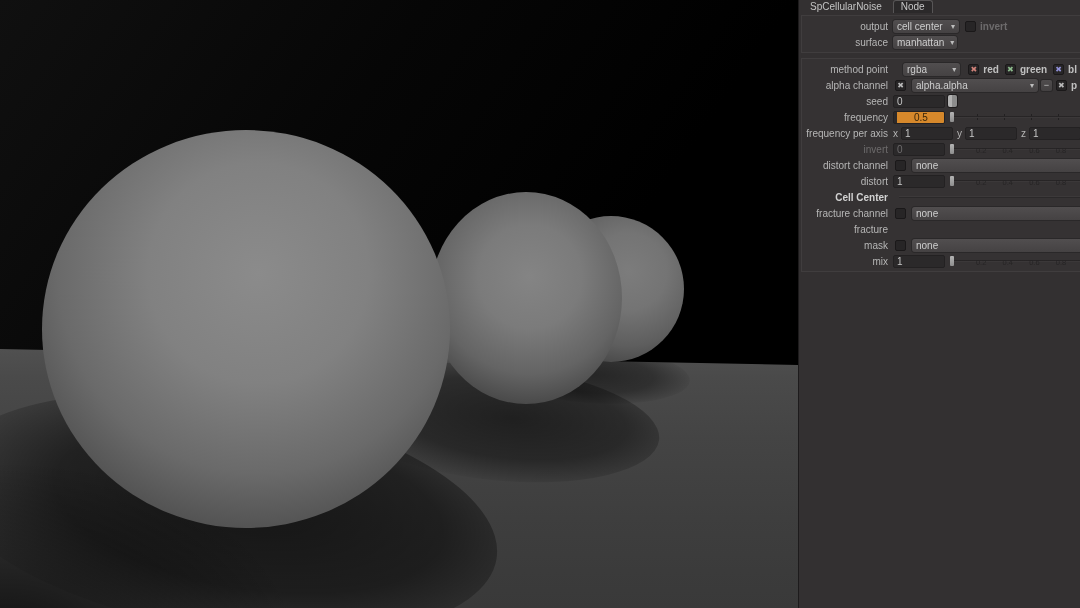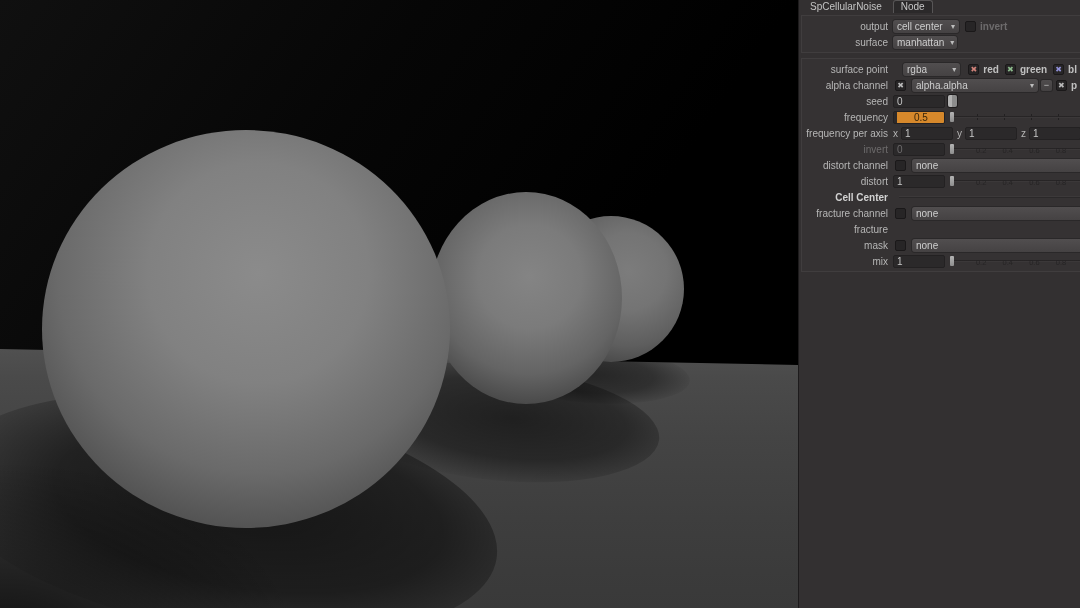--- a/index.html
+++ b/index.html
@@ -178,21 +178,21 @@
             <span>manhattan</span>
             <span class="arr">▾</span>
           </div>
         </div>
       </div>
     </div>
 
     <div class="group">
 
       <div class="row">
-        <div class="lbl">surface point</div>
+        <div class="lbl">method point</div>
         <div class="ctl">
           <div class="sel" style="width:62px;margin-left:10px">
             <span>rgba</span>
             <span class="arr">▾</span>
           </div>
           <span class="chk on red" style="margin-left:8px">✖</span>
           <span class="chklabel">red</span>
           <span class="chk on green">✖</span>
           <span class="chklabel">green</span>
           <span class="chk on blue">✖</span>

